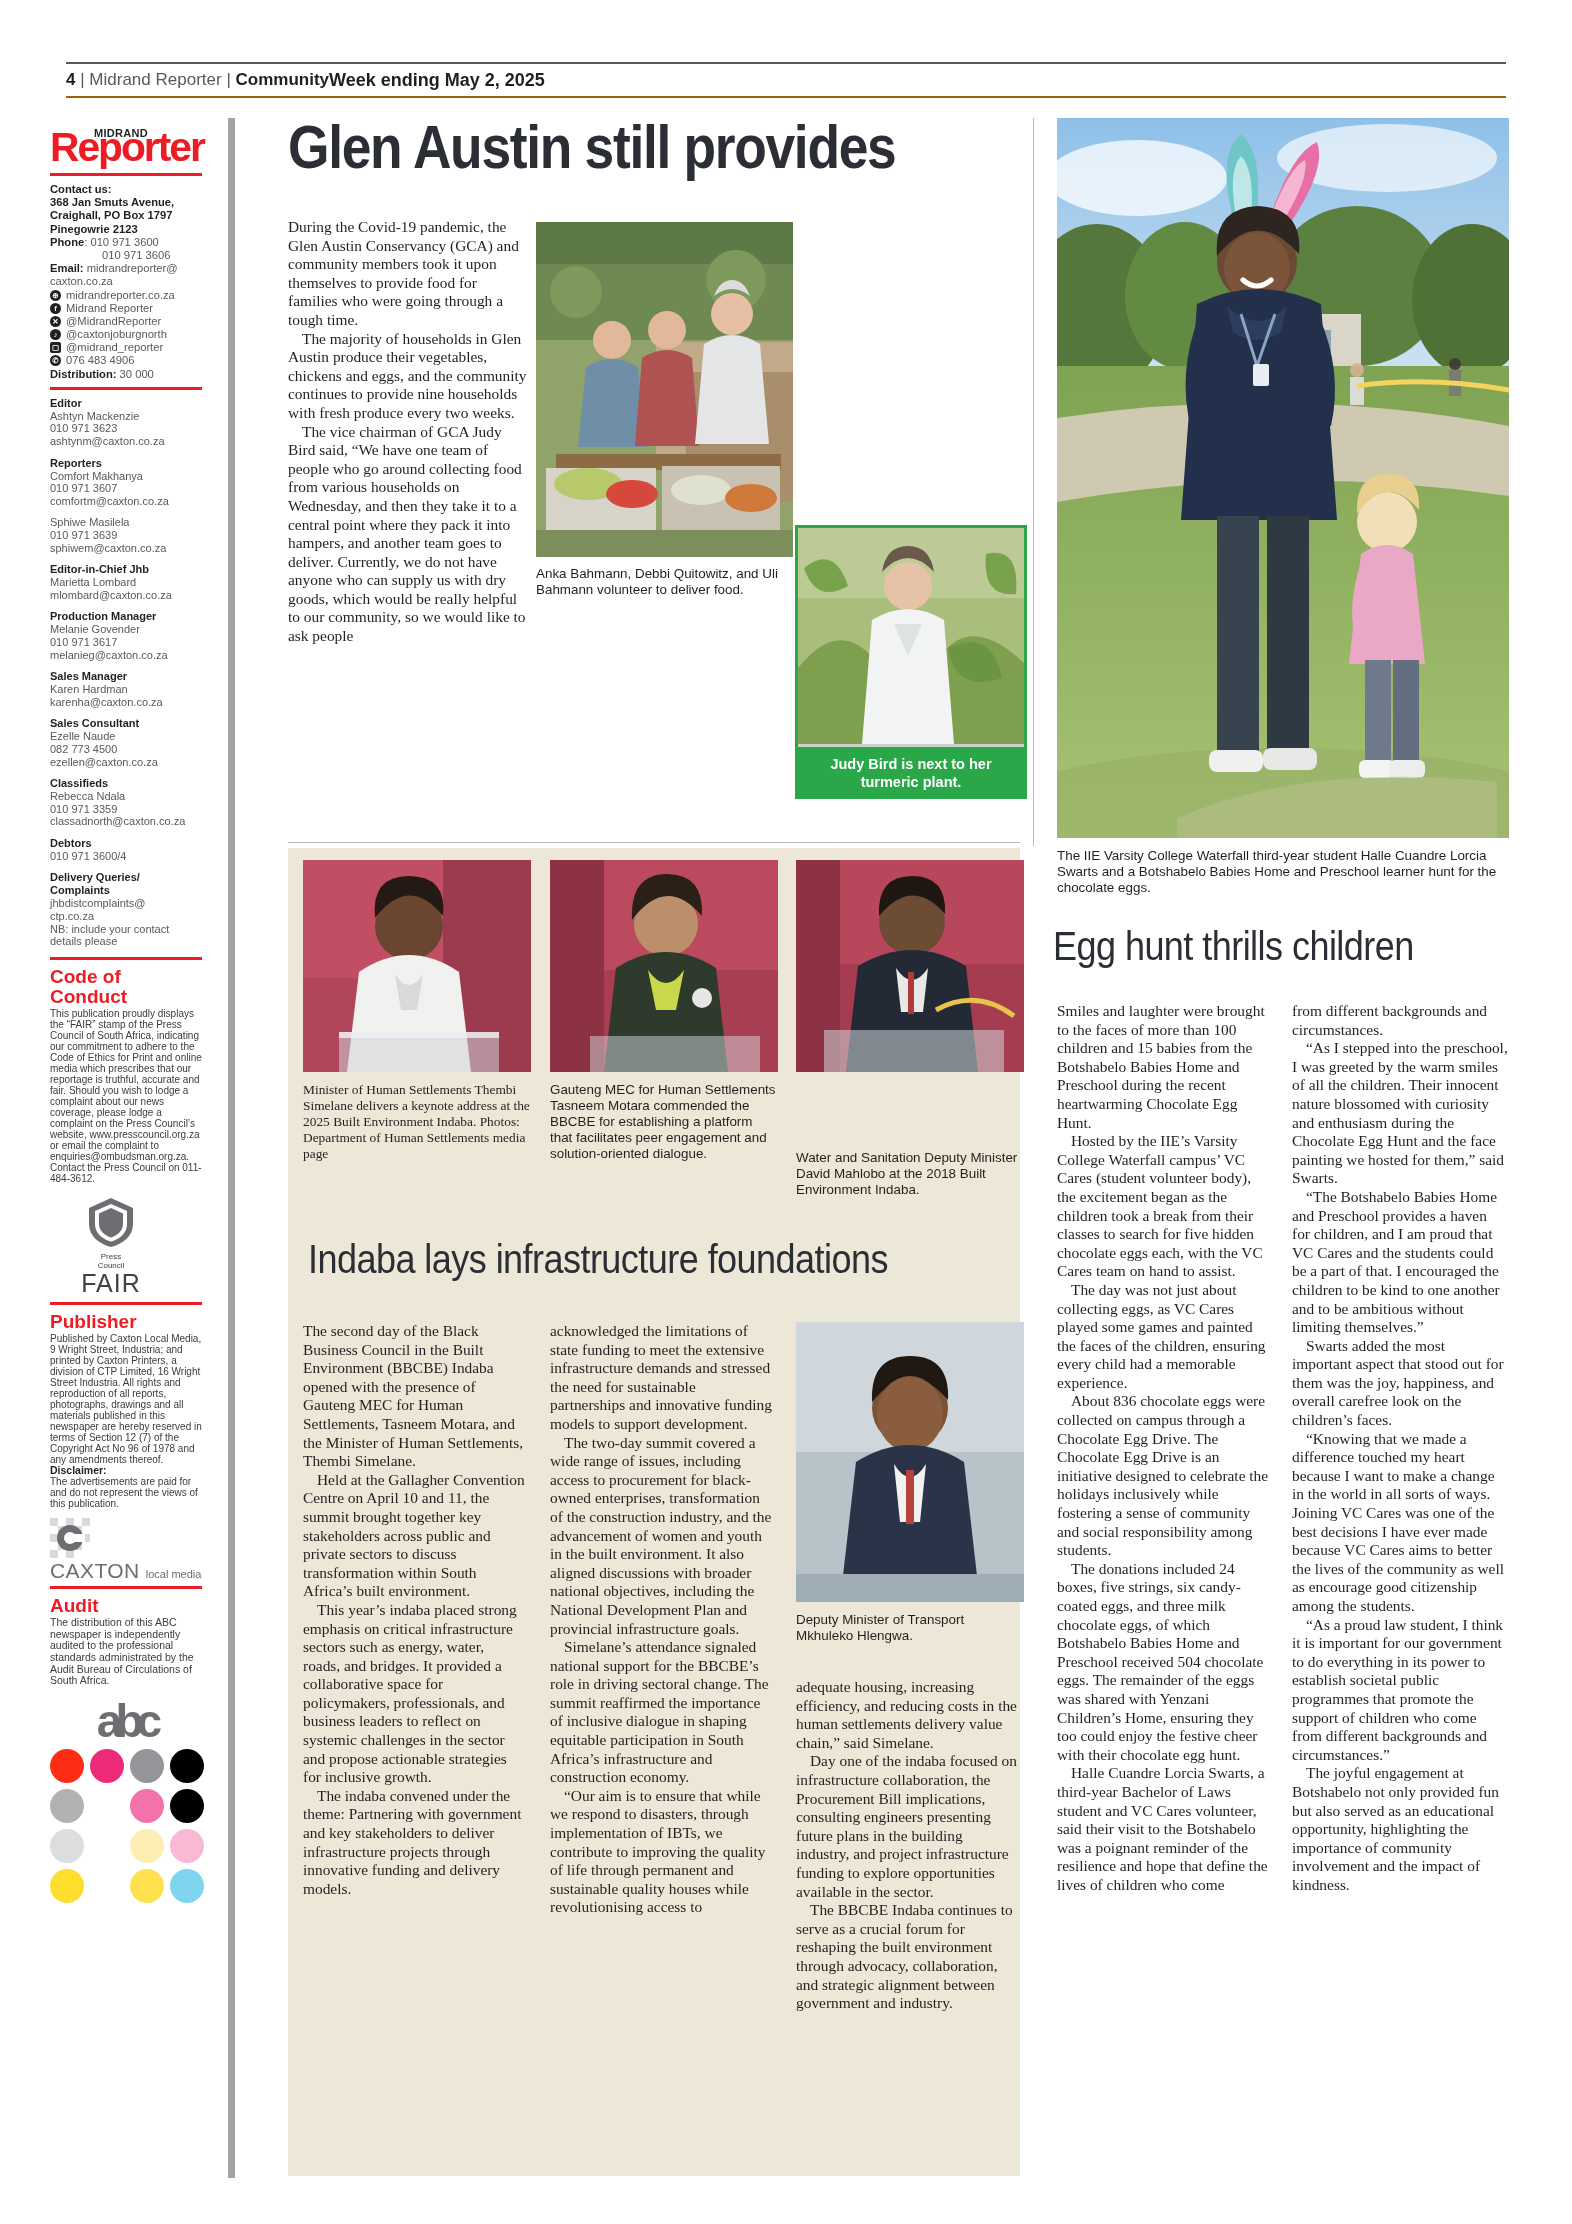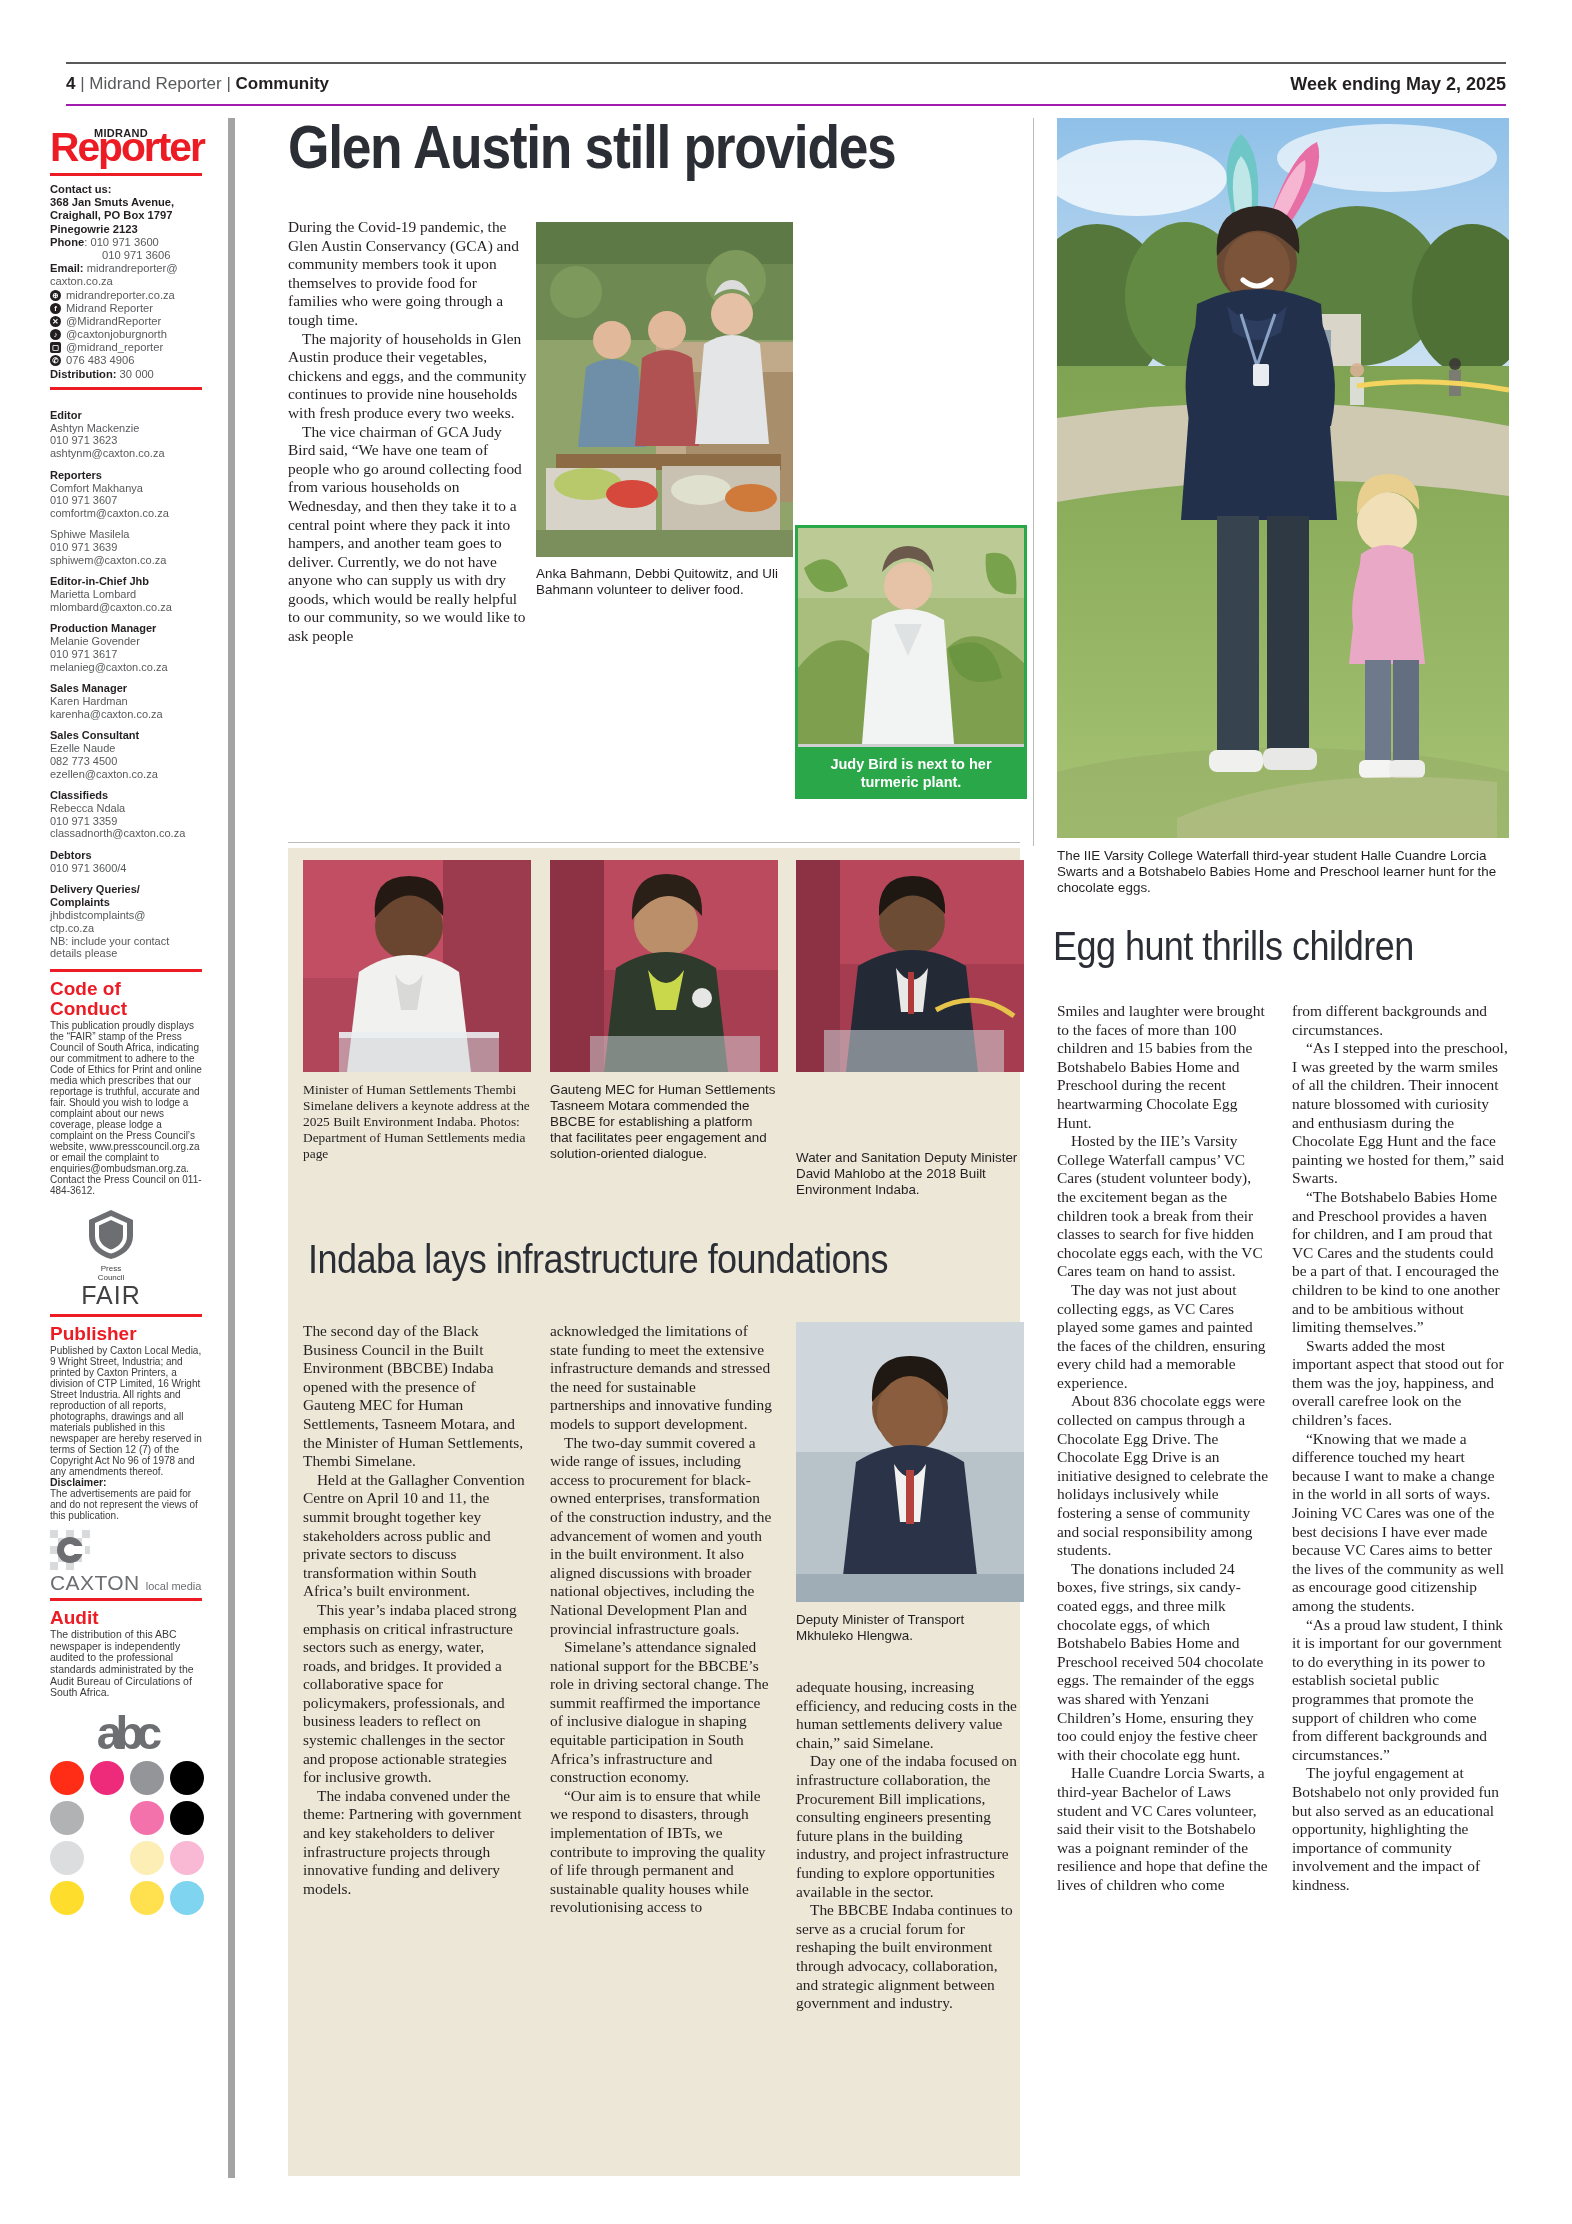--- a/index.html
+++ b/index.html
@@ -10,23 +10,23 @@
     font-family:"Liberation Serif", serif;
     color:#231f20;
     position:relative;
     overflow:hidden;
   }
   .page { position:relative; width:1572px; height:2224px; padding:0; }
 
   
   .folio {
     position:absolute; left:66px; top:62px; width:1440px;
-    border-top:2px solid #58595b; border-bottom:2px solid #a21caf;
-    height:44px;
-    display:flex; align-items:center; justify-content:space-between;
+    border-top:2px solid #58595b; border-bottom:2px solid #a16207;
+    height:36px;
+    display:flex; align-items:center; 
   }
   .folio-left { font-family:"Liberation Sans", sans-serif; font-size:17px; color:#58595b; letter-spacing:0; white-space:nowrap; }
   .folio-left b { color:#231f20; font-weight:bold; }
   .folio-right { font-family:"Liberation Sans", sans-serif; font-size:18px; font-weight:bold; color:#231f20; white-space:nowrap; }
 
   
   .sidebar {
     position:absolute; left:50px; top:118px; width:185px; height:2060px;
     border-right:7px solid #a3a3a3;
     padding-right:26px;
@@ -51,21 +51,21 @@
   .contact-block b { font-weight:bold; }
   .contact-block .lite { color:#58595b; font-weight:normal; }
   .soc-line { display:flex; align-items:center; gap:5px; line-height:13px; color:#58595b; }
   .soc-ico {
     display:inline-block; width:11px; height:11px; flex:0 0 11px;
     border-radius:50%; background:#231f20; color:#fff;
     font-size:7.5px; line-height:11px; text-align:center;
     font-family:"Liberation Sans", sans-serif; font-weight:bold;
   }
   .soc-ico.sq { border-radius:2px; }
-  .staff { margin-top:19px; }
+  .staff { margin-top:7px; }
   .staff .grp { margin-bottom:9px; }
   .staff .role { color:#231f20; font-weight:bold; font-size:11px; line-height:13px; }
   .staff .ln { color:#58595b; font-size:11px; line-height:12.6px; }
 
   .sec-head-red {
     color:#ed1c24; font-weight:bold; font-family:"Liberation Sans", sans-serif;
     font-size:19px; line-height:20px; margin-bottom:1px;
   }
   .tiny { font-size:9.6px; line-height:10.6px; color:#3b3b3d; }
   .tiny-b { font-weight:bold; color:#231f20; }

